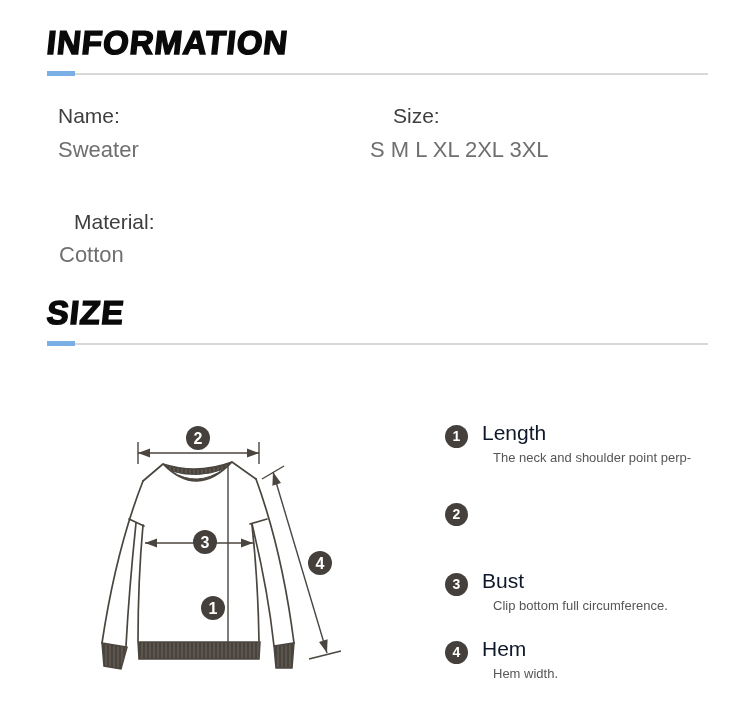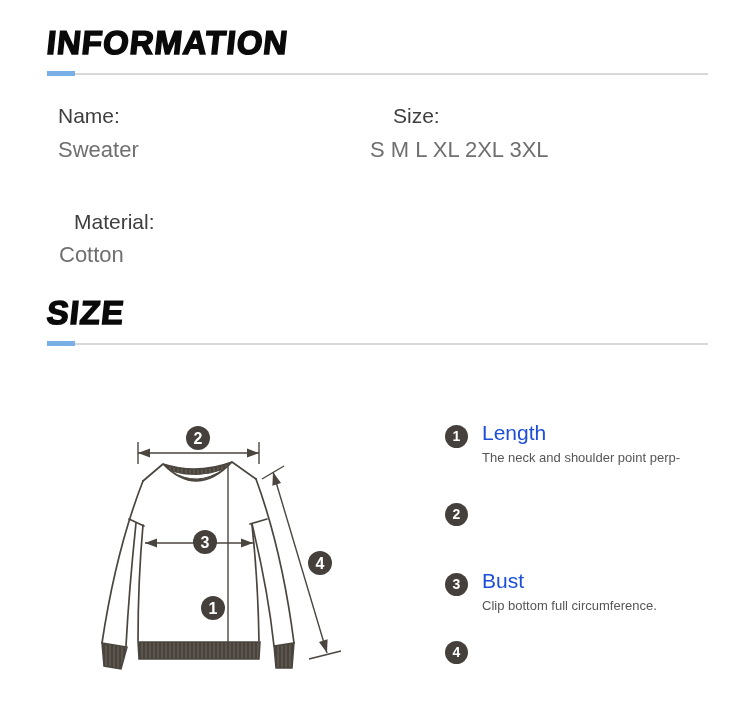--- a/index.html
+++ b/index.html
@@ -74,30 +74,31 @@
     color: #ffffff;
     font-size: 14px;
     font-weight: 700;
     line-height: 23px;
     text-align: center;
     flex: 0 0 23px;
   }
   .legend-text { margin-left: 14px; }
   .legend-title {
     font-size: 21px;
-    color: #1d4ed8;
+    color: #0f172a;
     line-height: 23px;
     white-space: nowrap;
   }
   .legend-desc {
     margin-top: 6px;
     font-size: 13px;
     color: #565656;
     line-height: 15px;
     white-space: nowrap;
+    margin-left: 11px;
   }
   .badge-num-svg {
     font-family: "Liberation Sans", sans-serif;
     font-size: 16px;
     font-weight: 700;
     fill: #ffffff;
   }
 </style>
 </head>
 <body>
@@ -200,15 +201,21 @@
     <div class="legend-text">
       <div class="legend-title">Bust</div>
       <div class="legend-desc">
         <span>Clip bottom full circumference.</span>
       </div>
     </div>
   </div>
 
   <div class="legend-item" style="top:637px;">
     <div class="legend-badge">4</div>
+    <div class="legend-text">
+      <div class="legend-title">Hem</div>
+      <div class="legend-desc">
+        <span>Hem width.</span>
+      </div>
+    </div>
   </div>
 
 </div>
 
 </body></html>

